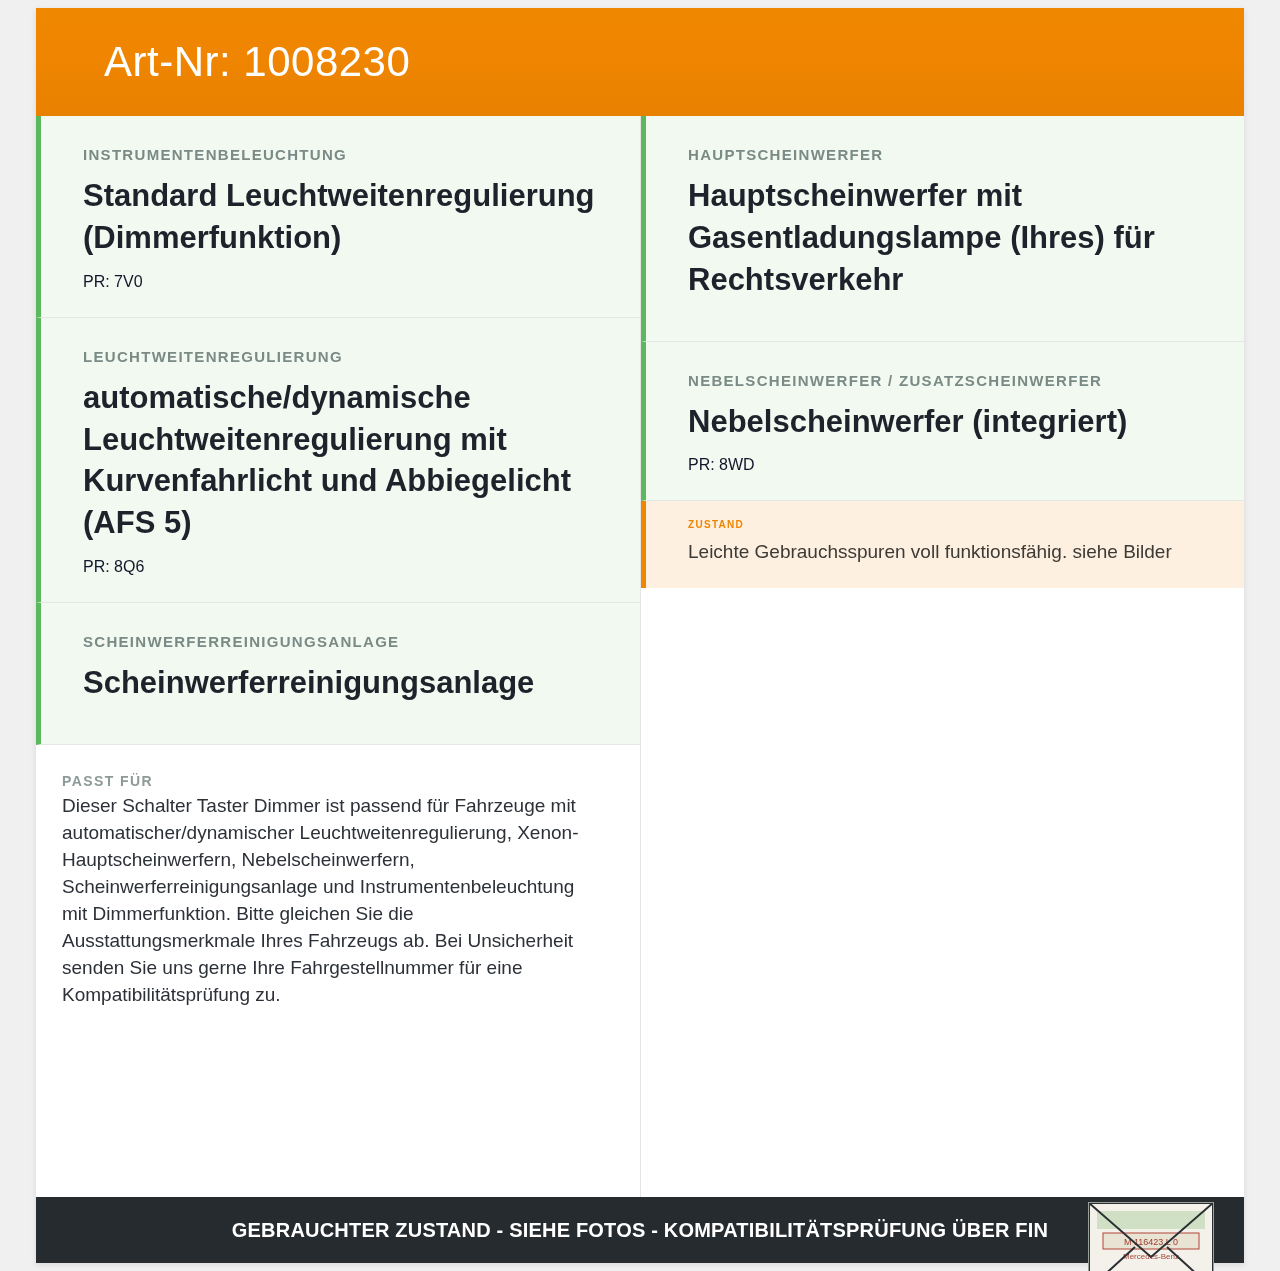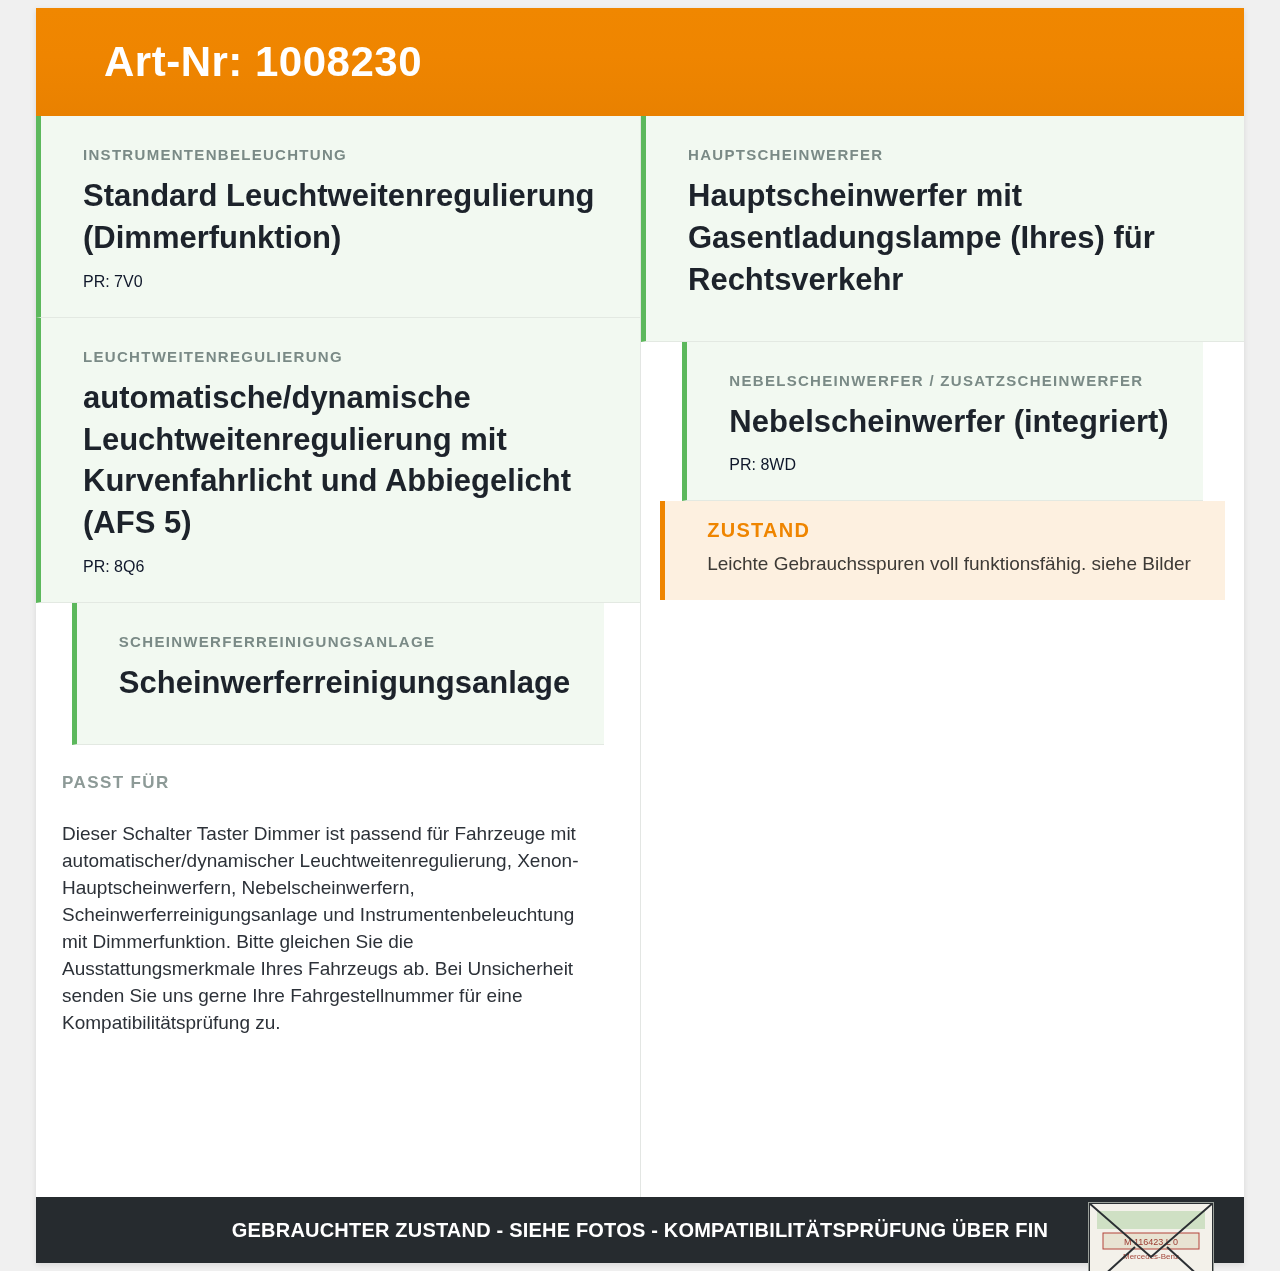--- a/index.html
+++ b/index.html
@@ -28,37 +28,36 @@
   .header {
     height: 108px;
     background: linear-gradient(180deg, #f08700 0%, #ef8500 45%, #e98100 100%);
     display: flex;
     align-items: center;
     flex: 0 0 auto;
   }
   .header-title {
     color: #ffffff;
     font-size: 42px;
-    font-weight: bold;
+    font-weight: normal;
     letter-spacing: 0.5px;
     padding-left: 68px;
   }
   
   .body {
     flex: 1 1 auto;
     display: flex;
     flex-direction: row;
     align-items: stretch;
     background: #ffffff;
     min-height: 0;
   }
   .col {
     display: flex;
     flex-direction: column;
-    align-items: center;
   }
   .col-left {
     width: 604px;
     border-right: 1px solid #e3e6e3;
   }
   .col-right {
     width: 603px;
   }
 
   
@@ -90,46 +89,46 @@
   }
 
   
   .zustand {
     background: #fdf0e0;
     border-left: 5px solid #ef8500;
     padding: 18px 34px 22px 42px;
     box-sizing: border-box;
   }
   .zustand .label {
-    font-size: 20px;
+    font-size: 10px;
     letter-spacing: 1.3px;
     color: #ef8500;
     font-weight: bold;
     text-transform: uppercase;
     margin-bottom: 9px;
   }
   .zustand .text {
     font-size: 19px;
     line-height: 1.38;
     color: #3d3a36;
   }
 
   
   .fits {
     background: #ffffff;
     padding: 28px 40px 26px 26px;
     box-sizing: border-box;
   }
   .fits .label {
-    font-size: 17px;
+    font-size: 14px;
     letter-spacing: 1.4px;
     color: #8d9a97;
     font-weight: bold;
     text-transform: uppercase;
-    margin-bottom: 28px;
+    margin-bottom: 4px;
   }
   .fits .text {
     font-size: 19px;
     line-height: 1.42;
     color: #2c3138;
   }
 
   .spacer {
     flex: 1 1 auto;
     background: #ffffff;

